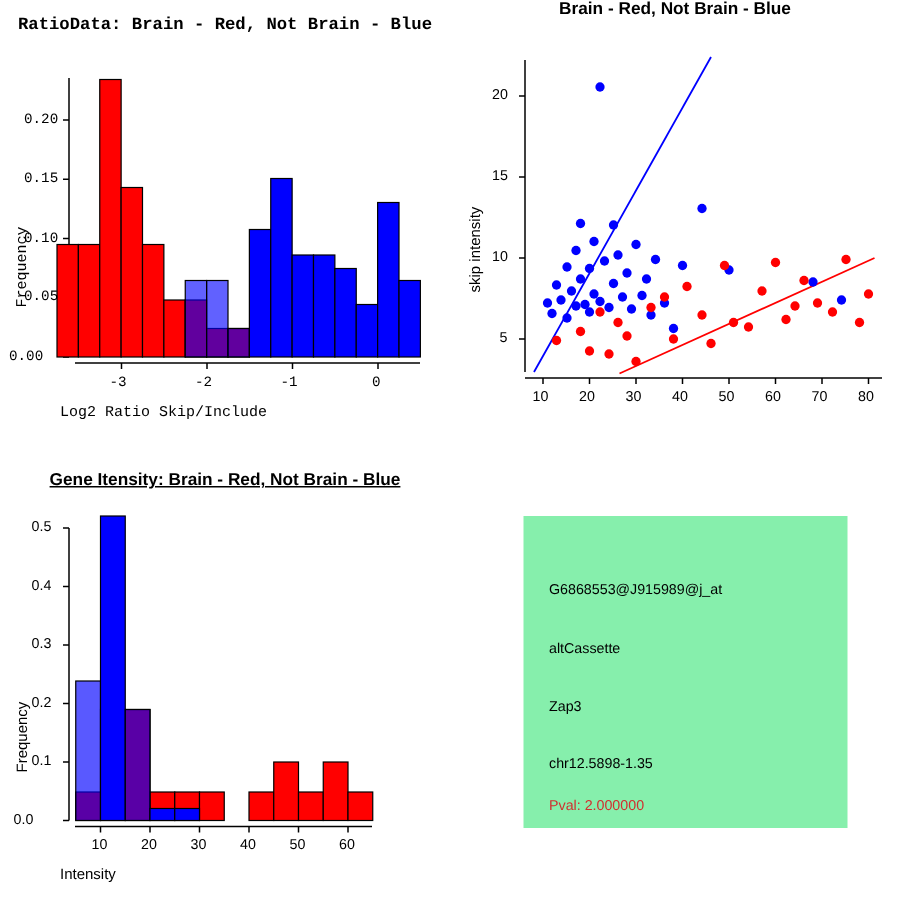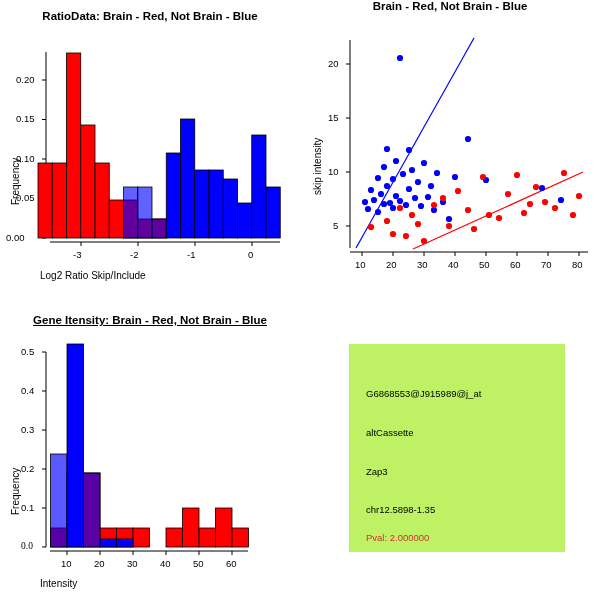--- a/index.html
+++ b/index.html
@@ -2,29 +2,29 @@
 <html><head>
 <meta charset="utf-8">
 <style>
   html,body{margin:0;padding:0;}
   body{width:600px;height:600px;background:#ffffff;font-family:"Liberation Sans",sans-serif;position:relative;overflow:hidden;}
   .panel{position:absolute;}
   .ttl{font-size:11.5px;font-weight:bold;color:#000;text-align:center;}
   .axlbl{font-size:10px;color:#000;}
   .tick{font-size:9.5px;color:#000;position:absolute;white-space:nowrap;}
   svg{display:block;overflow:visible;}
-  .infobox{background:#bef264;}
+  .infobox{background:#86efac;}
   .infotext{font-size:9.5px;color:#000;}
   .pval{font-size:9.5px;color:#d03030;}
   .vlabel{font-size:10px;color:#000;position:absolute;transform:rotate(-90deg);transform-origin:left top;white-space:nowrap;}
 </style>
 </head>
 <body>
 
-<div class="panel" style="left:0;top:0;width:300px;height:300px;">
+<div class="panel" style="left:0;top:0;width:300px;height:300px;font-family:Liberation Mono, monospace;">
   <div class="ttl" style="padding-top:10px;">RatioData: Brain - Red, Not Brain - Blue</div>
 
   <div class="vlabel" style="left:10px;top:205px;">Frequency</div>
 
   <svg width="300" height="300" style="position:absolute;left:0;top:0;">
 
     <line x1="46" y1="52" x2="46" y2="238" stroke="#000" stroke-width="1"></line>
     <line x1="42" y1="238" x2="46" y2="238" stroke="#000" stroke-width="1"></line>
     <line x1="42" y1="198.5" x2="46" y2="198.5" stroke="#000" stroke-width="1"></line>
     <line x1="42" y1="159" x2="46" y2="159" stroke="#000" stroke-width="1"></line>
@@ -231,21 +231,21 @@
 
     <g stroke="#000" stroke-width="0.8">
       <rect x="50.5" y="154" width="16.5" height="93" fill="#0000ff" fill-opacity="0.65"></rect>
       <rect x="67" y="44" width="16.5" height="203" fill="#0000ff"></rect>
       <rect x="83.5" y="173" width="16.5" height="74" fill="#0000ff" fill-opacity="0.65"></rect>
       <rect x="100" y="239" width="16.5" height="8" fill="#0000ff"></rect>
       <rect x="116.5" y="239" width="16.5" height="8" fill="#0000ff"></rect>
     </g>
   </svg>
 
-  <div class="tick" style="left:21px;top:241px;font-family:Liberation Serif, serif;">0.0</div>
+  <div class="tick" style="left:9px;top:241px;">0.0</div>
   <div class="tick" style="left:21px;top:202px;">0.1</div>
   <div class="tick" style="left:21px;top:163px;">0.2</div>
   <div class="tick" style="left:21px;top:124px;">0.3</div>
   <div class="tick" style="left:21px;top:85px;">0.4</div>
   <div class="tick" style="left:21px;top:46px;">0.5</div>
 
   <div class="tick" style="left:61px;top:258px;">10</div>
   <div class="tick" style="left:94px;top:258px;">20</div>
   <div class="tick" style="left:127px;top:258px;">30</div>
   <div class="tick" style="left:160px;top:258px;">40</div>

